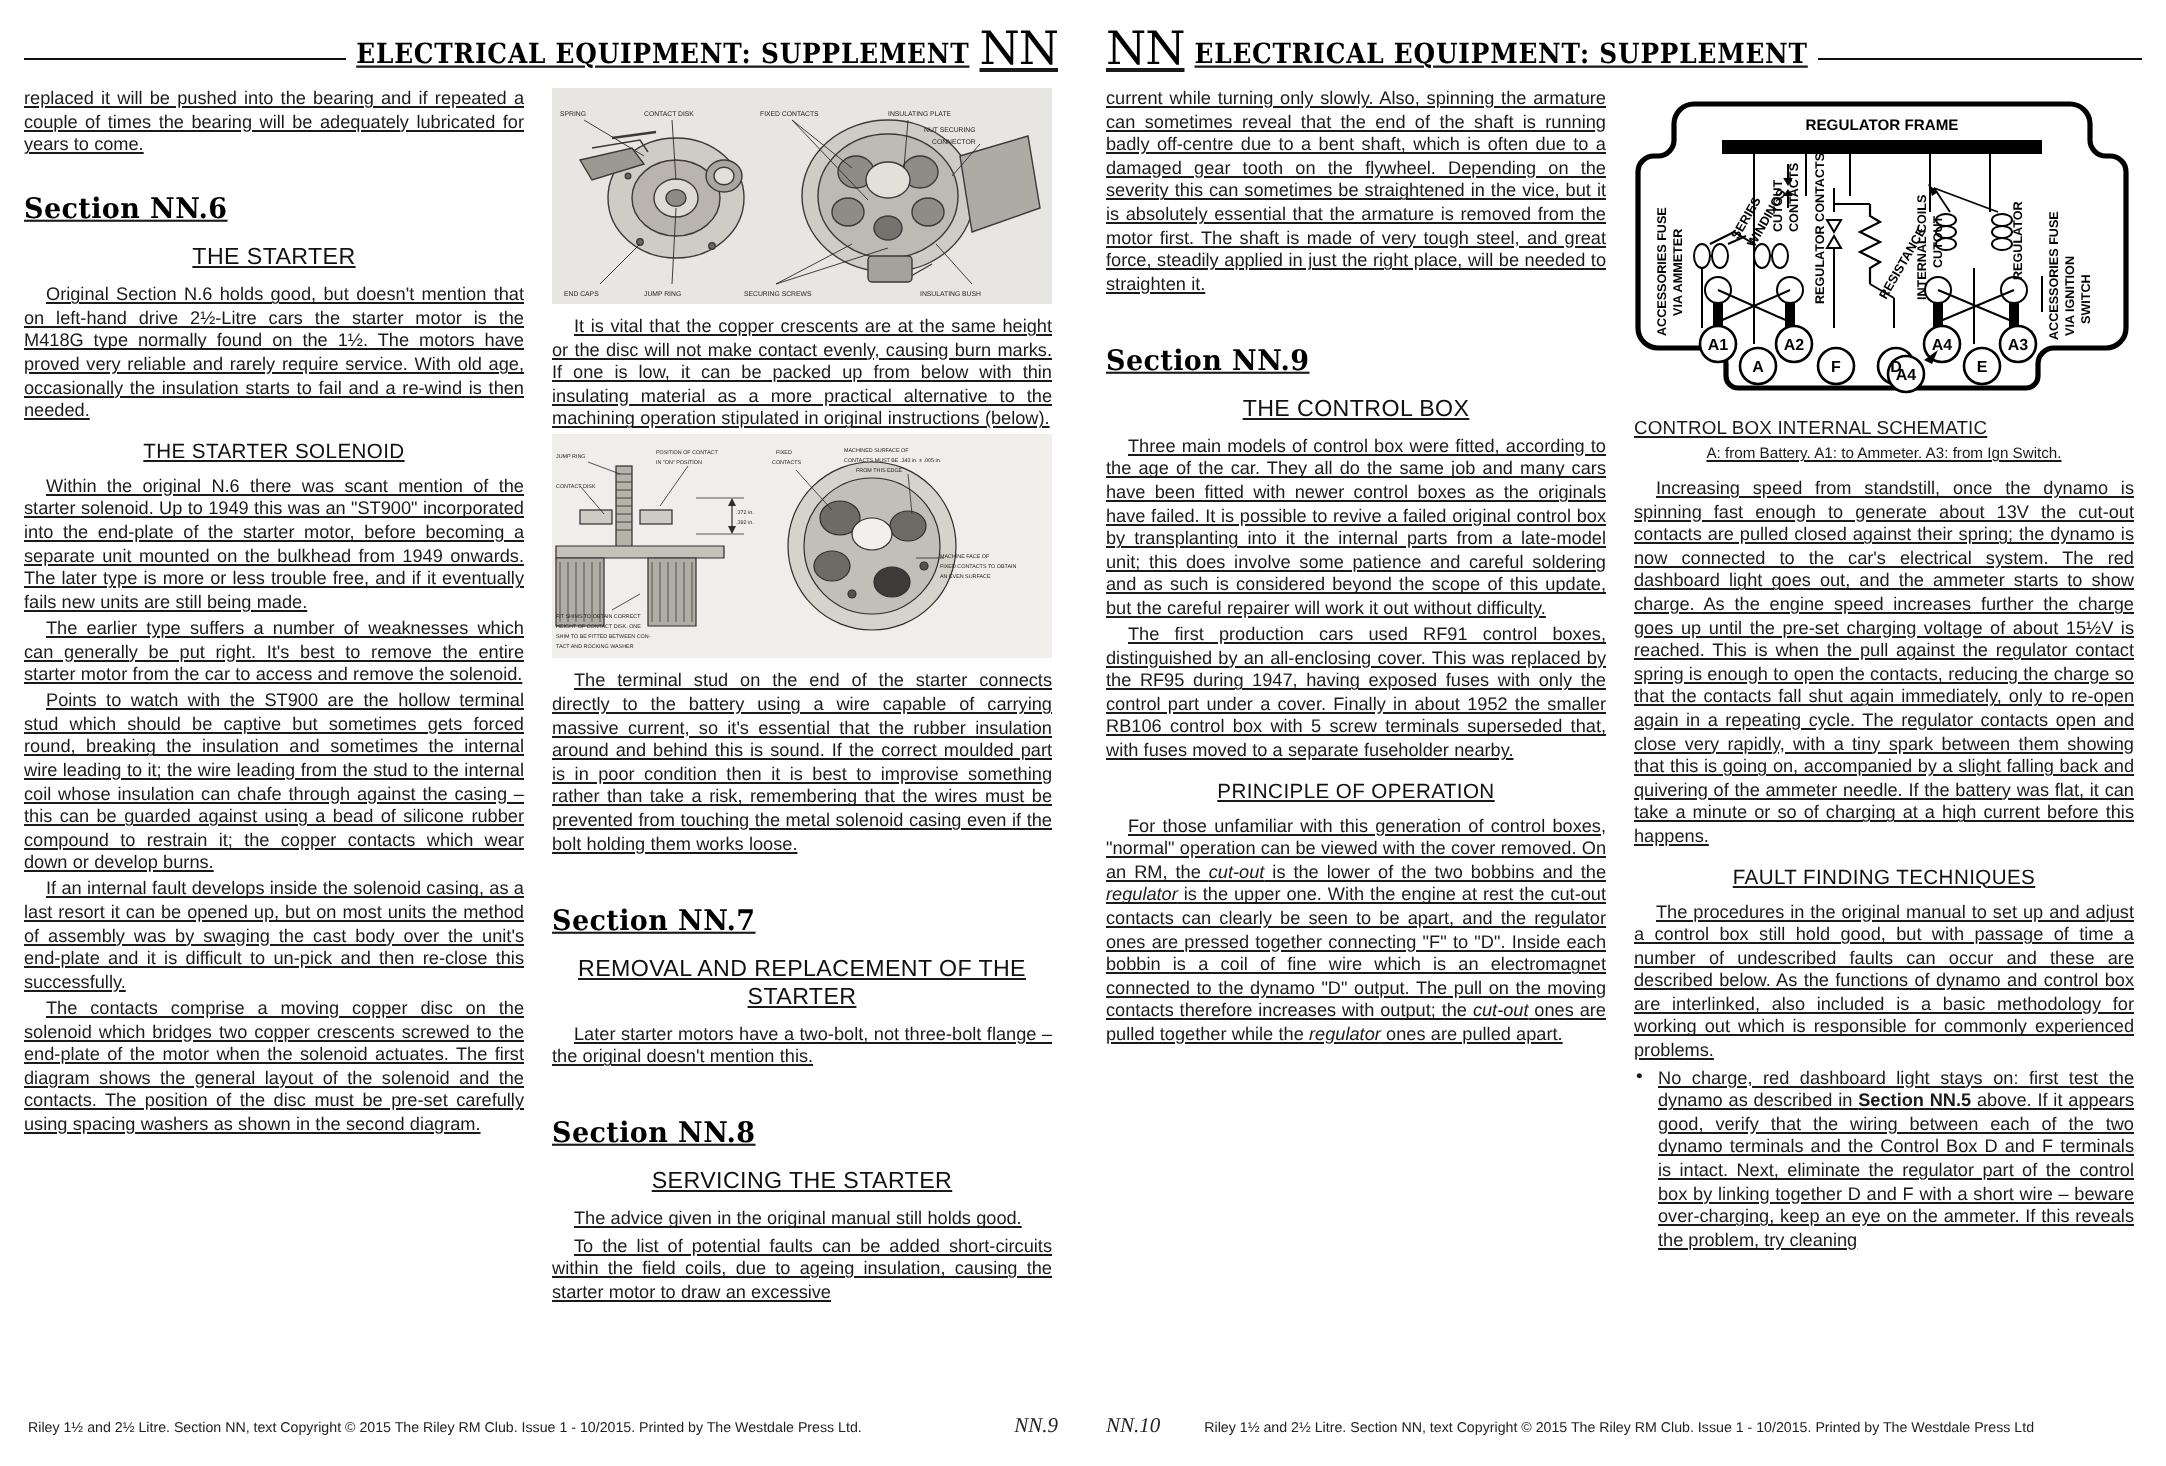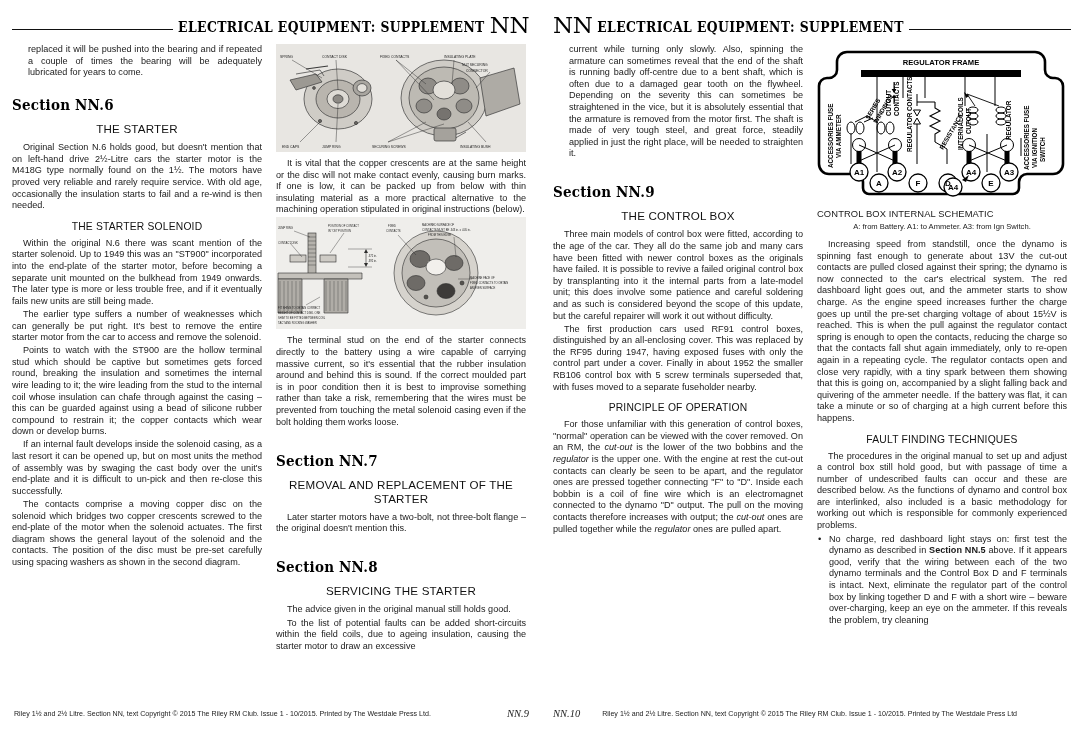--- a/index.html
+++ b/index.html
@@ -2,21 +2,21 @@
 <html><head>
 <meta charset="utf-8">
 <title>Electrical Equipment: Supplement</title>
 <style>
   html,body{margin:0;padding:0;background:#ffffff;}
   body{
     width:1083px;height:733px;overflow:hidden;
     font-family:"Liberation Sans", sans-serif;
     color:#1a1a1a;
   }
-  .spread{display:flex;width:1083px;height:733px;position:relative;}
+  .spread{display:flex;width:1083px;height:733px;position:relative;text-decoration:underline;}
   .page{position:relative;height:733px;box-sizing:border-box;background:#fff;}
   .page-left{width:541px;padding:8px 12px 6px 12px;}
   .page-right{width:542px;padding:8px 12px 6px 12px;}
   .gutter{position:absolute;left:541px;top:0;width:2px;height:733px;
           background:linear-gradient(to right,#ffffff,#cfcfcf,#ffffff);}
 
   
   .runhead{display:flex;align-items:flex-end;height:26px;margin:2px 0 8px 0;}
   .runhead .rule{flex:1 1 auto;height:0;border-bottom:1.6px solid #111;margin-bottom:6px;}
   .runhead .title{
@@ -35,21 +35,21 @@
 
   
   .cols{display:flex;gap:14px;}
   .col{width:250px;}
   .col p{
     margin:0 0 1.5px 0;
     font-size:9.1px;line-height:11.6px;
     text-align:justify;text-indent:11px;
     word-spacing:0.1px;
   }
-  .col p.noind{text-indent:0;margin-left:16px;}
+  .col p.noind{text-indent:0;}
   .spacer-8{height:8px;}
   .spacer-14{height:14px;}
 
   h2.section{
     font-family:"DejaVu Serif", serif;
     font-weight:bold;
     font-size:13.5px;
     margin:9px 0 9px 0;
     color:#000;letter-spacing:0.2px;
     transform:scaleY(1.05);transform-origin:left bottom;

